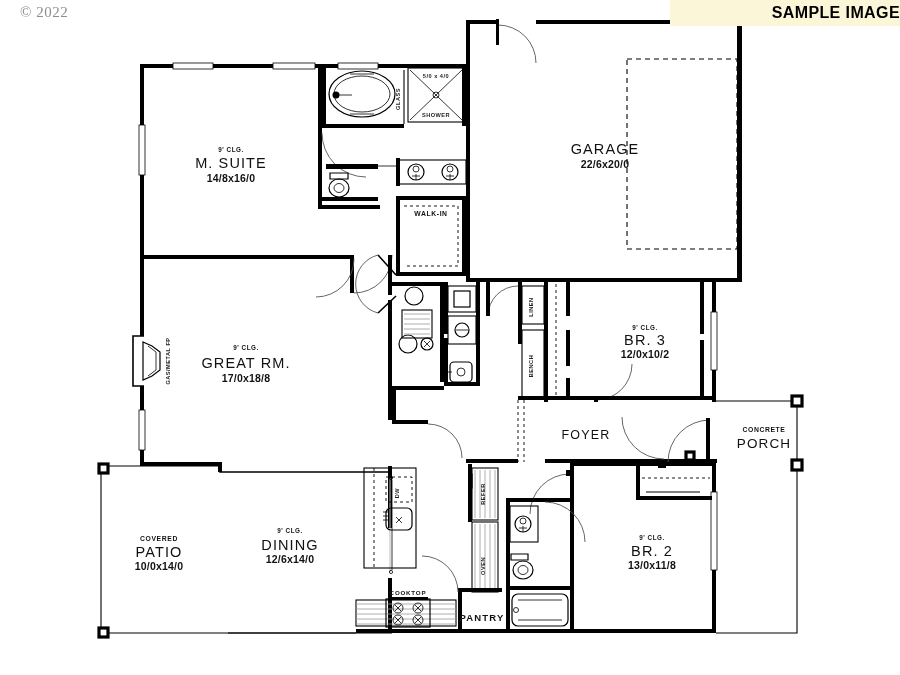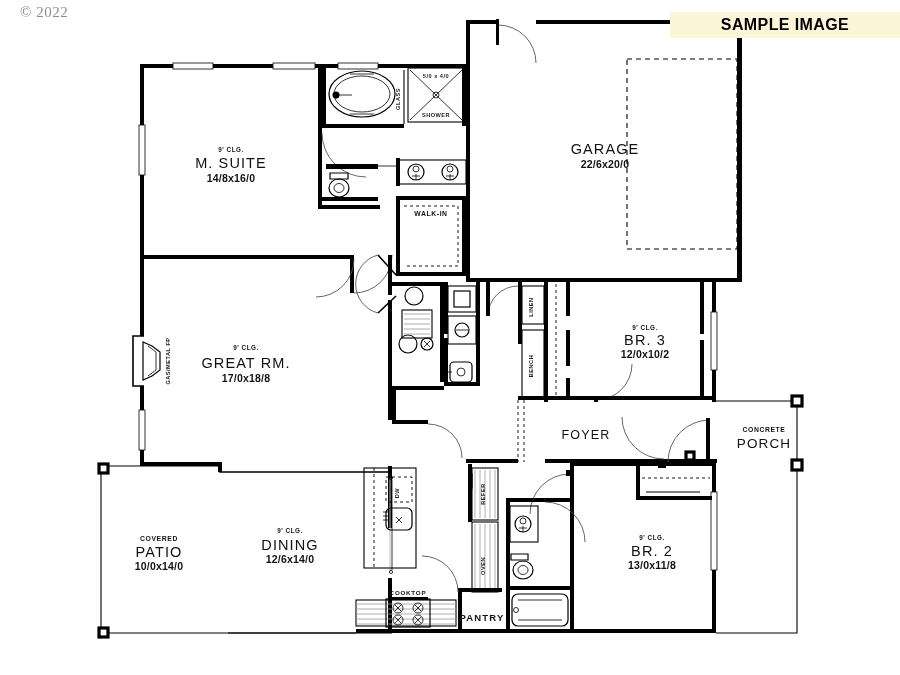--- a/index.html
+++ b/index.html
@@ -113,22 +113,21 @@
   
   .sample-band {
     position: absolute;
     right: 0;
     top: 0;
     height: 26px;
     width: 230px;
     background: #fbf6d8;
     display: flex;
     align-items: center;
-    justify-content: center;
-    margin-top: 12px;
+    justify-content: flex-end;
   }
   .sample-text {
     font-family: "Liberation Sans", sans-serif;
     font-size: 16px;
     font-weight: bold;
     letter-spacing: 0.4px;
     color: #000;
   }
   .copyright {
     position: absolute;

